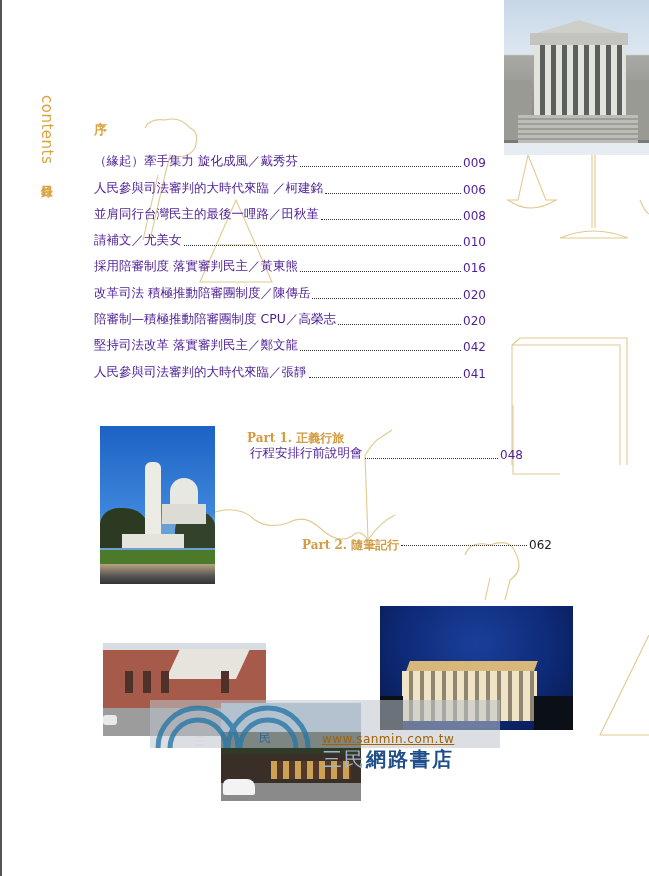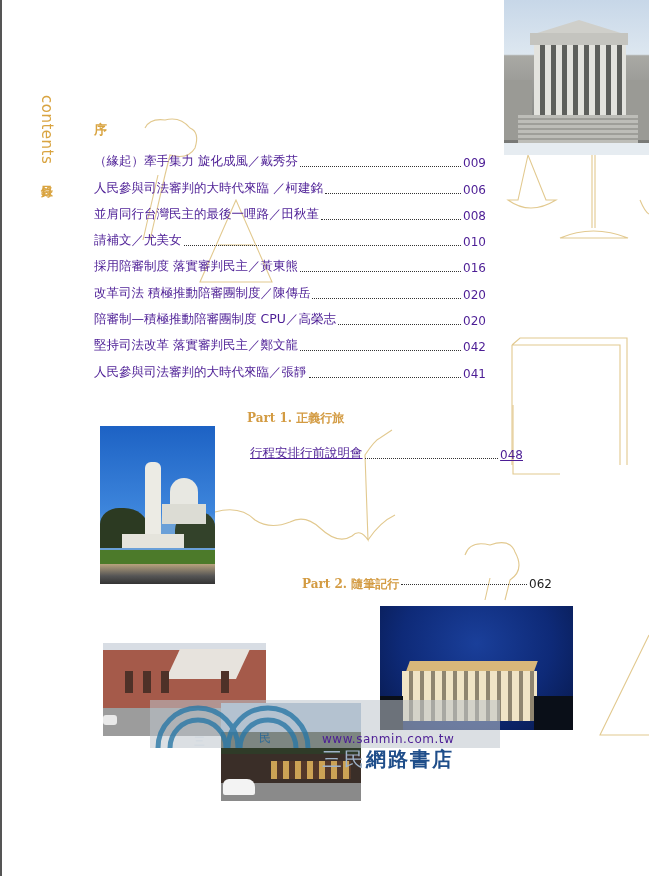--- a/index.html
+++ b/index.html
@@ -31,27 +31,27 @@
       display: flex; align-items: flex-end; height: 26.3px;
       font-size: 12.5px; color: #4c1d95;
     }
     .toc-row .title { white-space: nowrap; }
     .toc-row .leader {
       flex: 1; border-bottom: 1px dotted #333; margin: 0 2px; transform: translateY(-3px);
     }
     .toc-row .page { font-size: 12px; white-space: nowrap; }
     .part-head {
       position: absolute; color: #d39b42; font-weight: bold;
-      font-family: "DejaVu Serif", serif; font-size: 12px;
+      font-family: "DejaVu Serif", serif; font-size: 12px; margin-top: 20px;
     }
     .part1-head { left: 247px; top: 410px; }
     .part1-list { position: absolute; left: 250px; top: 434px; width: 273px; }
-    .part1-list .toc-row { height: 28px; font-size: 12.5px; text-decoration: underline; }
+    .part1-list .toc-row { height: 28px; font-size: 12.5px; }
     .part2-row {
-      position: absolute; left: 302px; top: 576px; width: 250px;
+      position: absolute; left: 302px; top: 537px; width: 250px;
       display: flex; align-items: baseline;
     }
     .part2-row .title { color: #d39b42; font-weight: bold; font-family: "DejaVu Serif", serif; font-size: 12px; white-space: nowrap; }
     .part2-row .leader { flex: 1; border-bottom: 1px dotted #333; margin: 0 2px; transform: translateY(-3px); }
     .part2-row .page { font-size: 12px; color: #1c1c1c; text-align: center; }
 
     .photo { position: absolute; overflow: hidden; }
     .photo-court {
       left: 504px; top: 0; width: 145px; height: 155px;
       background: linear-gradient(#c7d7e8 0%, #dde7f0 35%, #a9a9a4 36%, #8e8f8c 70%, #6f706d 100%);
@@ -117,22 +117,23 @@
     }
     .watermark .arcs { position: absolute; left: 0; top: 2px; }
     .wm-name {
       position: absolute; left: 322px; top: 746px;
       font-size: 20px; font-weight: bold; color: #1f4e8a; letter-spacing: 2px;
       font-family: Liberation Mono, monospace;
     }
     .wm-name .light { color: #9fb3c9; font-weight: normal; }
     .wm-url {
       position: absolute; left: 322px; top: 732px;
-      font-size: 12px; color: #4c1d95; letter-spacing: 0.5px;
+      font-size: 12px; color: #a16207; letter-spacing: 0.5px;
       font-family: "DejaVu Sans", sans-serif;
+      text-decoration: underline;
     }
     .wm-min { position: absolute; left: 259px; top: 730px; font-size: 12px; color: #2d6a96; font-family: "DejaVu Serif", serif; }
     .wm-san { position: absolute; left: 194px; top: 734px; font-size: 11px; color: #cfd7df; font-family: "DejaVu Serif", serif; }
   </style>
 </head>
 <body>
 
 <div class="left-rule"></div>
 
 <svg class="deco" viewBox="0 0 649 876">

